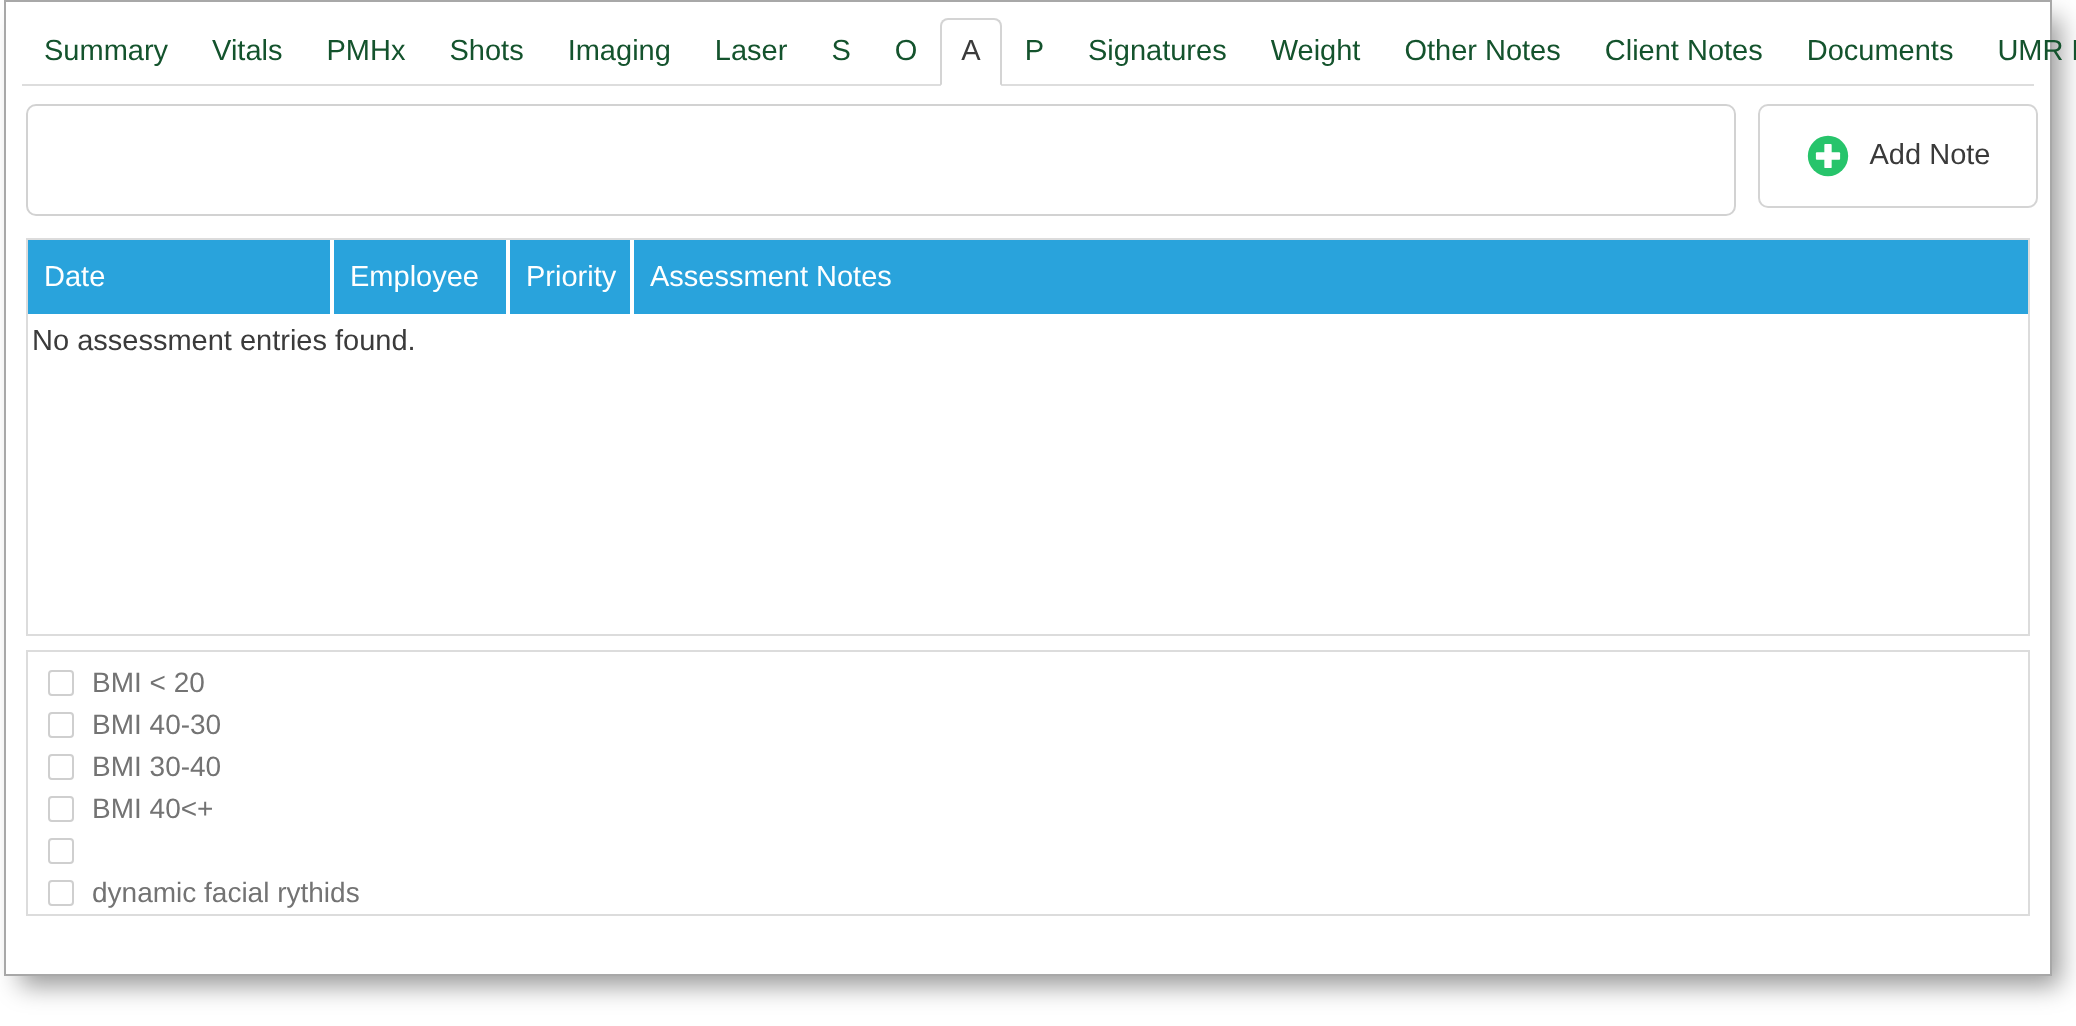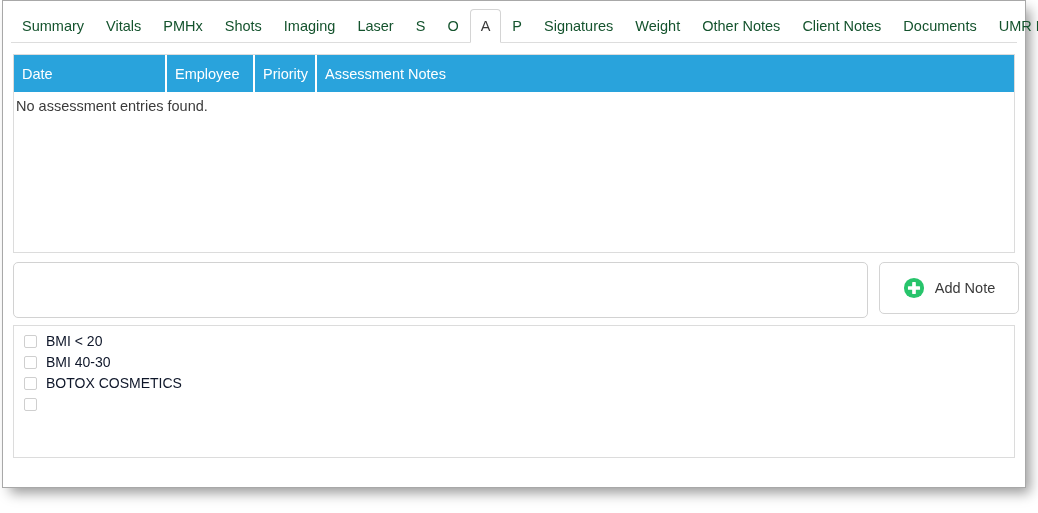--- a/index.html
+++ b/index.html
@@ -193,81 +193,89 @@
     flex: 0 0 auto;
     margin: 0;
     padding: 0;
     appearance: none;
     -webkit-appearance: none;
     cursor: pointer;
   }
   .checklist-label {
     font-family: "Liberation Sans", sans-serif;
     font-size: 14px;
-    color: #0f172a;
+    color: #737373;
     line-height: 21px;
     white-space: nowrap;
   }
 </style>
 </head>
 <body>
 
 <div id="app-window">
 
   <div id="tab-bar">
     
     <span class="tab">Summary</span><span class="tab">Vitals</span><span class="tab">PMHx</span><span class="tab">Shots</span><span class="tab">Imaging</span><span class="tab">Laser</span><span class="tab">S</span><span class="tab">O</span><span class="tab active">A</span><span class="tab">P</span><span class="tab">Signatures</span><span class="tab">Weight</span><span class="tab">Other Notes</span><span class="tab">Client Notes</span><span class="tab">Documents</span><span class="tab">UMR Forms</span><div id="tab-rule"></div>
+  </div>
+
+  <div id="note-entry-row">
+    <textarea id="note-textarea" placeholder="" style=""></textarea>
+
+    <button id="add-note-button">
+      <span class="plus-icon-wrap">
+        <svg class="plus-icon" viewBox="0 0 24 24" xmlns="http://www.w3.org/2000/svg">
+          <circle cx="12" cy="12" r="11" fill="#27c46b"></circle>
+          <rect x="10" y="5.4" width="4" height="13.2" rx="0.5" fill="#ffffff"></rect>
+          <rect x="5.4" y="10" width="13.2" height="4" rx="0.5" fill="#ffffff"></rect>
+        </svg>
+      </span>
+      <span id="add-note-label">Add Note</span>
+    </button>
   </div>
 
   <div id="assessment-panel">
     <table id="assessment-table">
       <thead>
         <tr id="assessment-header-row">
             <th class="col-date">Date</th>
             <th class="col-employee">Employee</th>
             <th class="col-priority">Priority</th>
             <th>Assessment Notes</th>
           </tr>
       </thead>
       <tbody id="assessment-body">
         <tr>
           <td id="empty-row-cell" colspan="4">No assessment entries found.</td>
         </tr>
       </tbody>
     </table>
   </div>
 
-  <div id="note-entry-row">
-    <textarea id="note-textarea" placeholder="" style=""></textarea>
-
-    <button id="add-note-button">
-      <span class="plus-icon-wrap">
-        <svg class="plus-icon" viewBox="0 0 24 24" xmlns="http://www.w3.org/2000/svg">
-          <circle cx="12" cy="12" r="11" fill="#27c46b"></circle>
-          <rect x="10" y="5.4" width="4" height="13.2" rx="0.5" fill="#ffffff"></rect>
-          <rect x="5.4" y="10" width="13.2" height="4" rx="0.5" fill="#ffffff"></rect>
-        </svg>
-      </span>
-      <span id="add-note-label">Add Note</span>
-    </button>
-  </div>
-
   <div id="checklist-panel">
     <div id="checklist-container">
         <label class="checklist-item">
           <input type="checkbox" class="checklist-box" style="">
           <span class="checklist-label">BMI &lt; 20</span>
         </label>
         <label class="checklist-item">
           <input type="checkbox" class="checklist-box" style="">
           <span class="checklist-label">BMI 40-30</span>
         </label>
         <label class="checklist-item">
           <input type="checkbox" class="checklist-box" style="">
-          <span class="checklist-label">BOTOX COSMETICS</span>
-        </label>
-        <label class="checklist-item">
-          <input type="checkbox" class="checklist-box" style="">
+          <span class="checklist-label">BMI 30-40</span>
+        </label>
+        <label class="checklist-item">
+          <input type="checkbox" class="checklist-box" style="">
+          <span class="checklist-label">BMI 40&lt;+</span>
+        </label>
+        <label class="checklist-item">
+          <input type="checkbox" class="checklist-box" style="">
+        </label>
+        <label class="checklist-item">
+          <input type="checkbox" class="checklist-box" style="">
+          <span class="checklist-label">dynamic facial rythids</span>
         </label>
       </div>
   </div>
 
 </div>
 
 </body></html>

